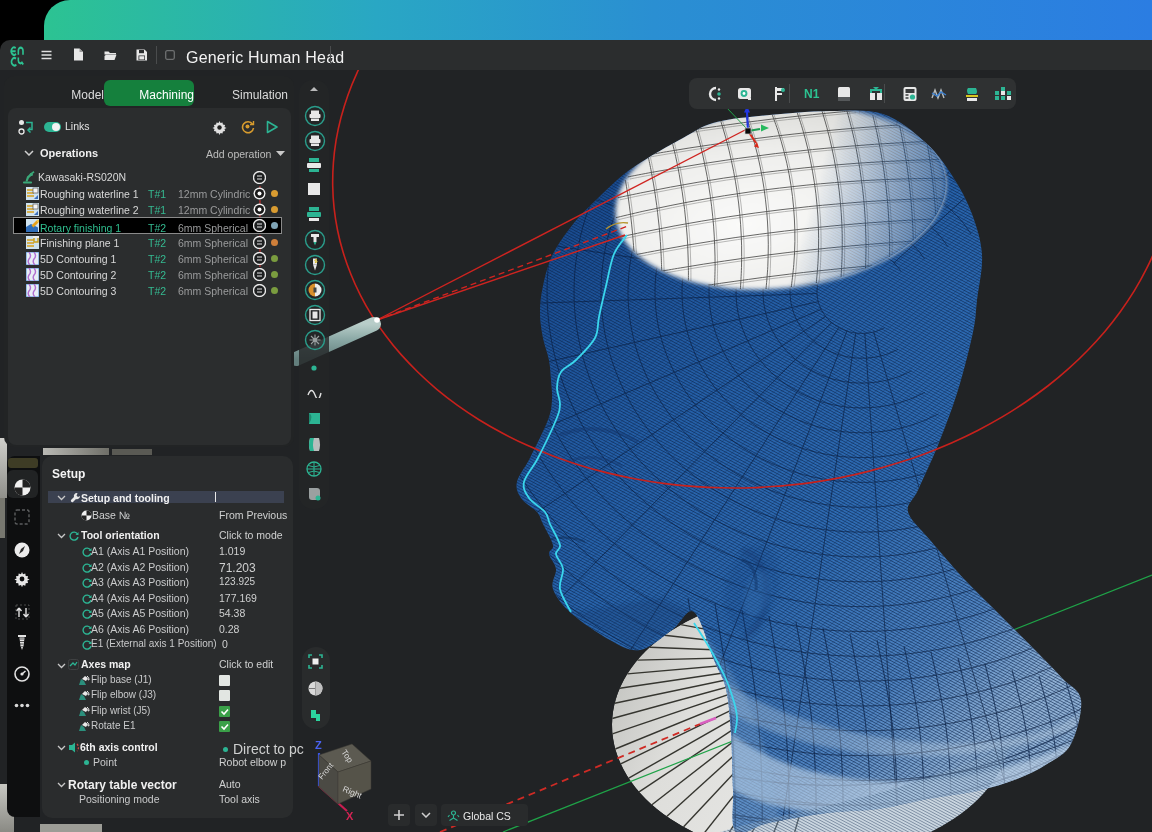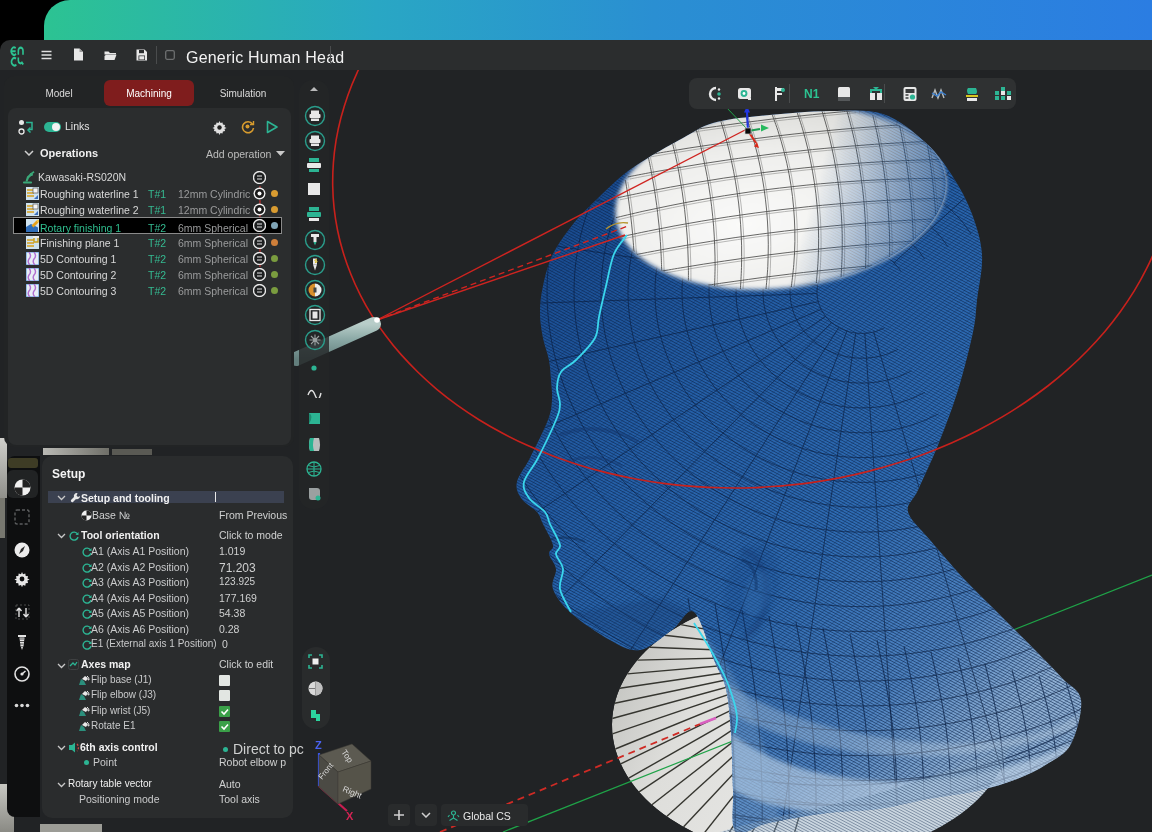--- a/index.html
+++ b/index.html
@@ -5,22 +5,22 @@
 html,body{width:1152px;height:832px;background:#000;overflow:hidden;
 font-family:"Liberation Sans",sans-serif;-webkit-font-smoothing:antialiased}
 .r{position:absolute}
 .grad{left:44px;top:0;width:1108px;height:42px;border-top-left-radius:26px;
 background:linear-gradient(90deg,#2cc392 0%,#29a7c4 30%,#2a8fd2 55%,#2b7de2 100%)}
 .topbar{left:0;top:40px;width:1152px;height:30px;background:#2b2d2e;border-radius:10px 0 0 0}
 .vsep{position:absolute;width:1px;background:#4a4c4d}
 .title{position:absolute;left:186px;top:49px;font-size:16px;font-weight:normal;color:#f2f2f2;letter-spacing:.2px}
 .opspanel{left:4px;top:76px;width:290px;height:371px;background:#222425;border-radius:10px}
 .opsinner{position:absolute;left:4px;top:32px;width:283px;height:337px;background:#2b2d2e;border-radius:8px}
-.tab{position:absolute;top:4px;font-size:10px;color:#dcdcdc;text-align:center;width:90px;padding-top:8px;height:26px}
-.tabactive{background:#7f1d1d;border-radius:6px;color:#fff}
+.tab{position:absolute;top:4px;font-size:12px;color:#dcdcdc;text-align:right;width:90px;padding-top:8px;height:26px}
+.tabactive{background:#15803d;border-radius:6px;color:#fff}
 .trow{position:absolute;left:0;width:283px;height:16px;font-size:10.5px;color:#d8d8d8;white-space:nowrap}
 .tname{position:absolute;left:40px;top:2px}
 .ttool{position:absolute;left:148px;top:2px;color:#35bb92}
 .tdesc{position:absolute;left:178px;top:2px;color:#9a9b9c;width:72px;overflow:hidden}
 .setpanel{left:42px;top:456px;width:251px;height:362px;background:#2a2c2d;border-radius:10px;overflow:hidden}
 .setstrip{left:7px;top:456px;width:33px;height:361px;background:#0e0f10;border-radius:8px 0 0 8px}
 .vstrip{left:299px;top:80px;width:30px;height:429px;background:rgba(35,38,39,.82);border-radius:14px}
 .pill2{left:302px;top:647px;width:28px;height:82px;background:#292b2c;border-radius:14px}
 .vtoolbar{left:689px;top:78px;width:327px;height:31px;background:#2f3132;border-radius:8px}
 .bbtn{position:absolute;top:804px;height:22px;background:#292b2c;border-radius:4px;color:#cfcfcf}
@@ -838,15 +838,15 @@
   </svg>
 <div class="r" style="left:80px;top:741px;font-size:10.5px;font-weight:bold;color:#f0f0f0">6th axis control</div>
 <div class="r" style="left:223px;top:747px;width:5px;height:5px;border-radius:50%;background:#2cb493"></div>
 <div class="r" style="left:233px;top:741px;font-size:14px;color:#cfd0d0">Direct to pc</div>
 <div class="r" style="left:84px;top:760px;width:5px;height:5px;border-radius:50%;background:#2cb493"></div>
 <div class="r" style="left:93px;top:756px;font-size:10.5px;color:#c9cacb">Point</div>
 <div class="r" style="left:219px;top:756px;font-size:10.5px;color:#cfd0d0">Robot elbow p</div>
 <svg class="r" style="left:57px;top:782px" width="9" height="6" viewBox="0 0 9 6">
     <path d="M1,1 L4.5,4.5 8,1" fill="none" stroke="#c8c8c8" stroke-width="1.3"></path>
   </svg>
-<div class="r" style="left:68px;top:778px;font-size:10px;font-weight:normal;color:#f0f0f0">Rotary table vector</div>
+<div class="r" style="left:68px;top:778px;font-size:12px;font-weight:bold;color:#f0f0f0">Rotary table vector</div>
 <div class="r" style="left:219px;top:778px;font-size:10.5px;color:#cfd0d0">Auto</div>
 <div class="r" style="left:79px;top:793px;font-size:10.5px;color:#c9cacb">Positioning mode</div>
 <div class="r" style="left:219px;top:793px;font-size:10.5px;color:#cfd0d0">Tool axis</div>
 </body></html>

